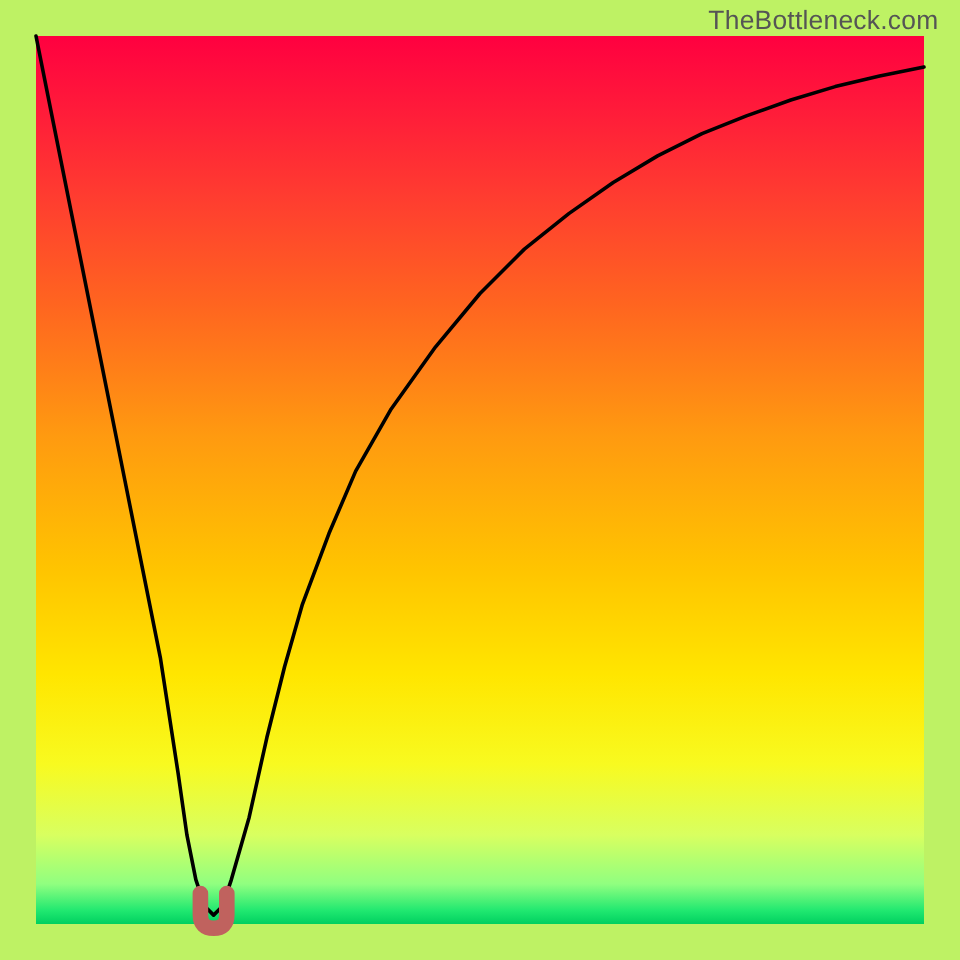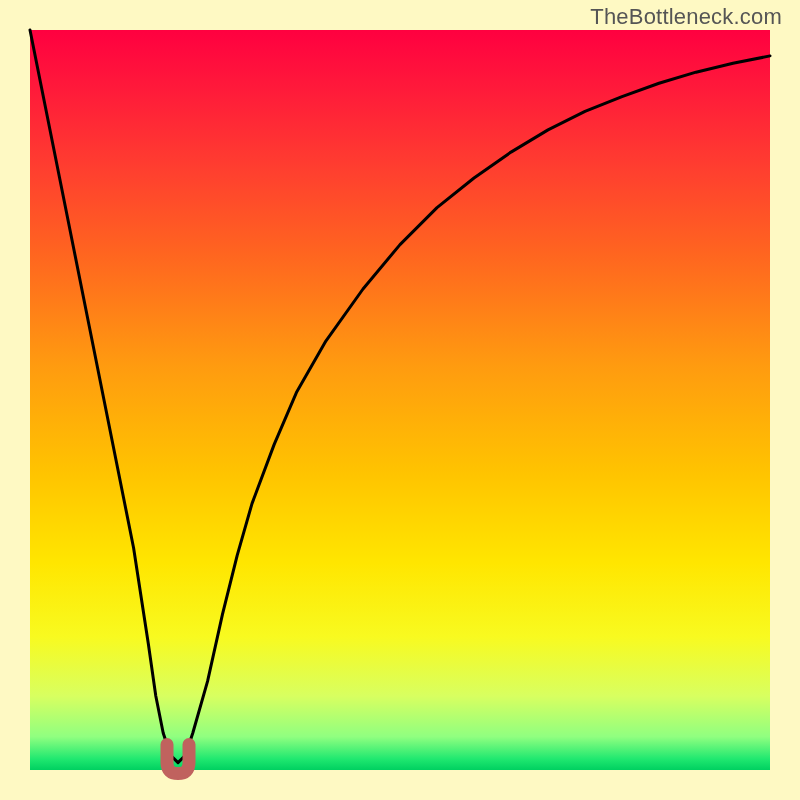--- a/index.html
+++ b/index.html
@@ -8,21 +8,21 @@
     width: 800px;
     height: 800px;
     overflow: hidden;
     background: #000;
     font-family: Arial, Helvetica, sans-serif;
   }
   .frame {
     position: relative;
     width: 800px;
     height: 800px;
-    background: #fef9c3;
+    background: #bef264;
   }
   .watermark {
     position: absolute;
     top: 4px;
     right: 18px;
     color: #555;
     font-size: 22px;
     font-weight: 500;
     letter-spacing: 0.2px;
     z-index: 20;

